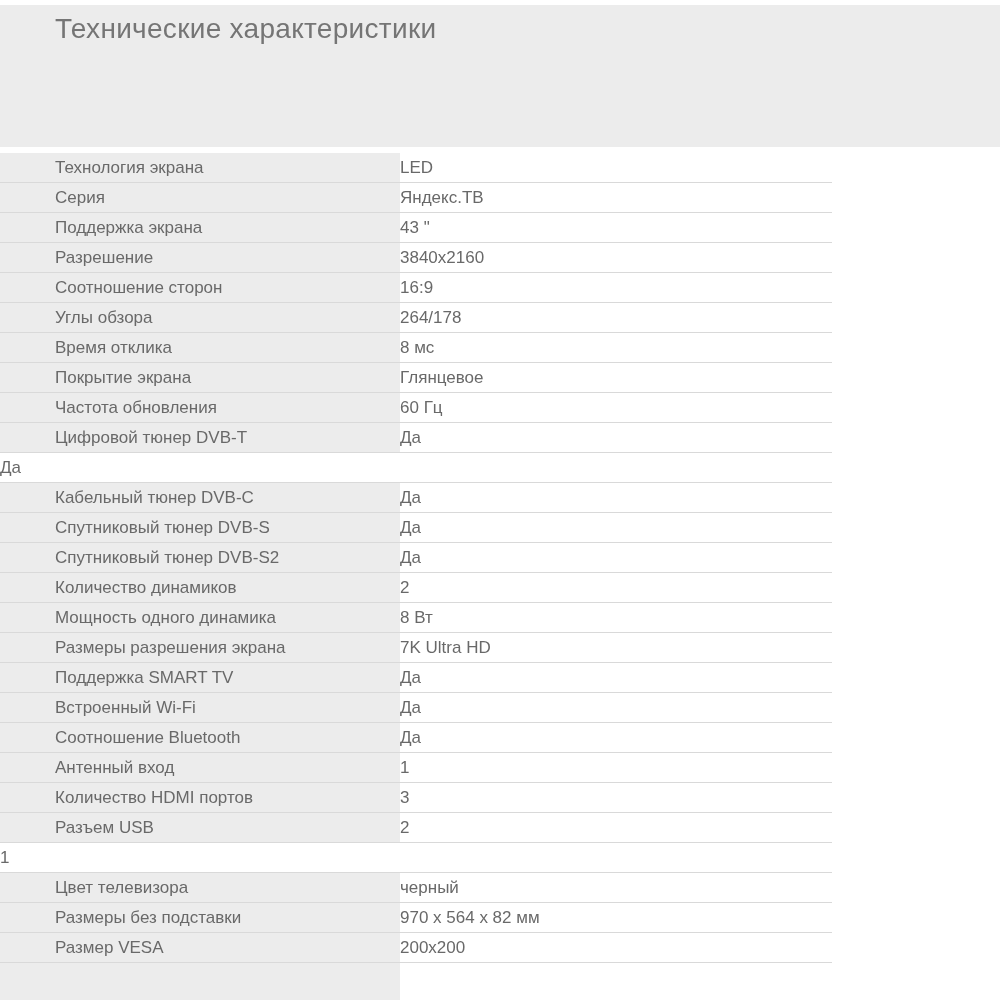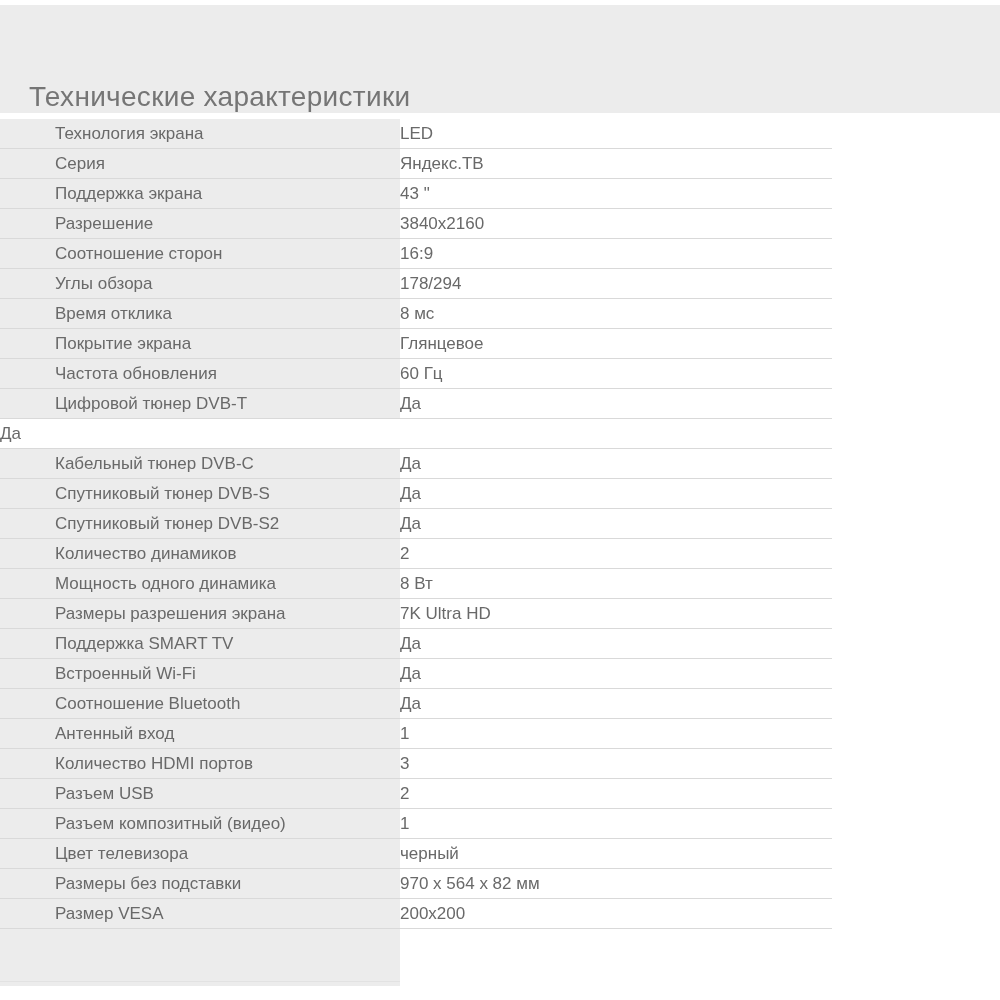--- a/index.html
+++ b/index.html
@@ -6,22 +6,22 @@
     --panel-gray:#ececec;
     --divider:#d9d9d9;
     --text:#696969;
     --title:#757575;
     --page-bg:#ffffff;
   }
   *{margin:0;padding:0;box-sizing:border-box;}
   html,body{width:1000px;height:1000px;background:var(--page-bg);
     font-family:"Liberation Sans", sans-serif;overflow:hidden;}
   .top-strip{height:5px;background:var(--page-bg);}
-  .header{height:108px;background:var(--panel-gray);display:flex;
-    align-items:flex-end;padding-left:29px;}
+  .header{height:142px;background:var(--panel-gray);display:flex;
+    align-items:flex-start;padding-left:55px;}
   .header-title{font-size:28px;font-weight:500;color:var(--title);
     letter-spacing:0.3px;padding-top:8px;}
   .gap{height:6px;background:var(--page-bg);}
   .spec-table{width:832px;}
   .row{display:flex;height:30px;border-bottom:1px solid var(--divider);}
   .cell{display:flex;align-items:center;font-size:17px;color:var(--text);
     white-space:nowrap;}
   .cell.label{width:400px;background:var(--panel-gray);padding-left:55px;}
   .cell.value{flex:1;background:var(--page-bg);}
   .filler{display:flex;height:57px;}
@@ -62,21 +62,21 @@
     <div class="cell value">3840x2160</div>
   </div>
 
   <div class="row">
     <div class="cell label">Соотношение сторон</div>
     <div class="cell value">16:9</div>
   </div>
 
   <div class="row">
     <div class="cell label">Углы обзора</div>
-    <div class="cell value">178/294</div>
+    <div class="cell value">264/178</div>
   </div>
 
   <div class="row">
     <div class="cell label">Время отклика</div>
     <div class="cell value">8 мс</div>
   </div>
 
   <div class="row">
     <div class="cell label">Покрытие экрана</div>
     <div class="cell value">Глянцевое</div>
@@ -150,21 +150,20 @@
     <div class="cell label">Количество HDMI портов</div>
     <div class="cell value">3</div>
   </div>
 
   <div class="row">
     <div class="cell label">Разъем USB</div>
     <div class="cell value">2</div>
   </div>
 
   <div class="row">
-    <div class="cell label">Разъем композитный (видео)</div>
     <div class="cell value">1</div>
   </div>
 
   <div class="row">
     <div class="cell label">Цвет телевизора</div>
     <div class="cell value">черный</div>
   </div>
 
   <div class="row">
     <div class="cell label">Размеры без подставки</div>

